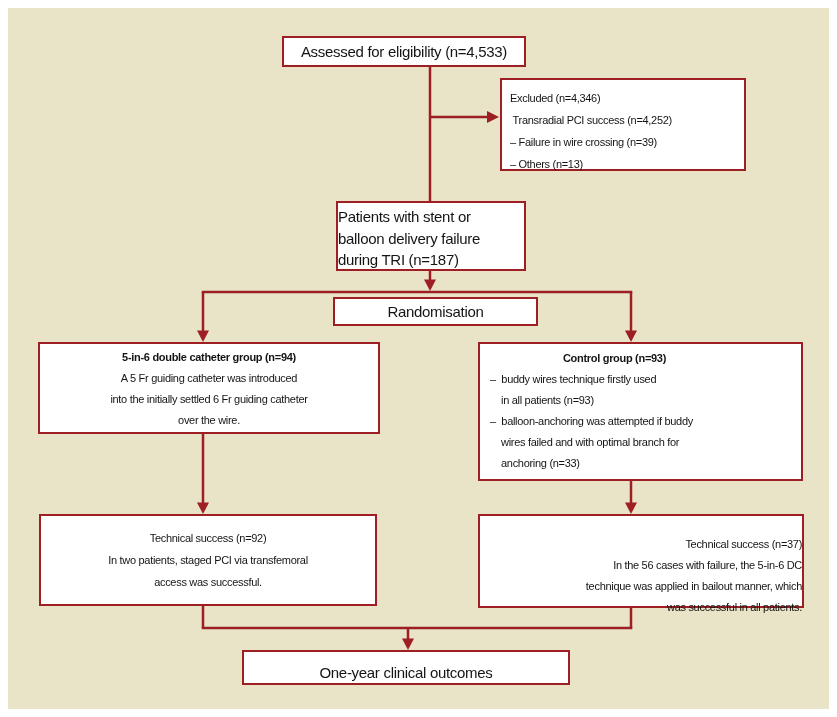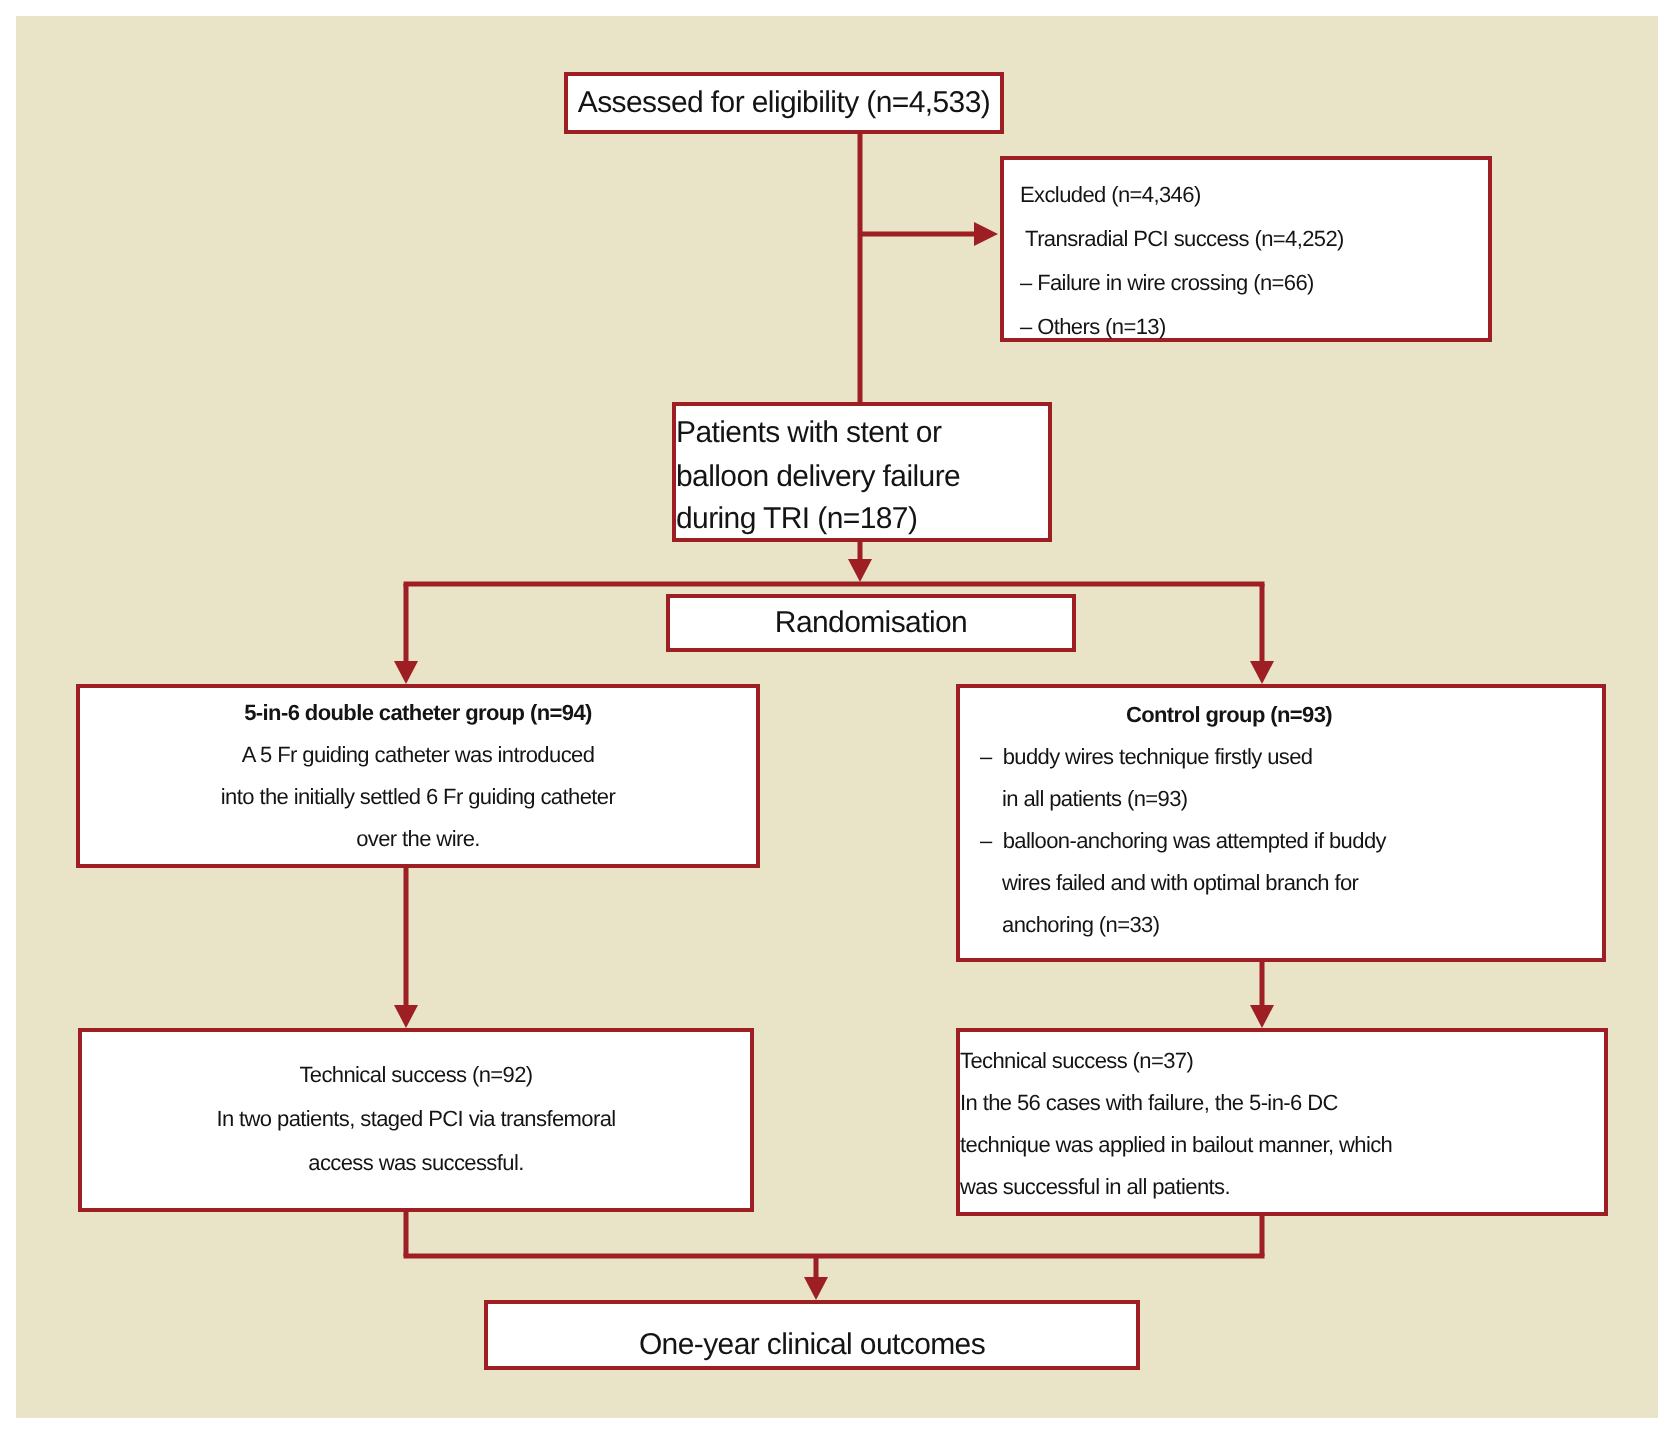--- a/index.html
+++ b/index.html
@@ -28,29 +28,29 @@
     position:absolute;
     background:var(--fill);
     border:2.5px solid var(--accent);
     box-sizing:border-box;
     font-size:11px;
     letter-spacing:-0.3px;
     line-height:21px;
   }
   .center-text{display:flex;align-items:center;justify-content:center;text-align:center;}
   .lines-left div{white-space:pre;}
-  .b-assessed{left:282px;top:36px;width:220px;height:31px;font-size:15px;}
+  .b-assessed{left:282px;top:36px;width:244px;height:31px;font-size:15px;}
   .b-excluded{left:500px;top:78px;width:246px;height:93px;padding:7px 4px 0 8px;line-height:22px;}
   .b-patients{left:336px;top:201px;width:190px;height:70px;padding-top:3px;text-align:left;line-height:21.5px;font-size:15px;}
   .b-random{left:333px;top:297px;width:205px;height:29px;font-size:15px;}
   .b-group-left{left:38px;top:342px;width:342px;height:92px;padding-top:3px;text-align:center;}
   .b-control{left:478px;top:342px;width:325px;height:139px;padding:4px 6px 0 10px;}
   .b-control .title{text-align:center;transform:translateX(-28px);}
   .b-tech-left{left:39px;top:514px;width:338px;height:92px;padding-top:11px;text-align:center;line-height:22px;}
-  .b-tech-right{left:478px;top:514px;width:326px;height:94px;padding-top:5px;text-align:left;}
+  .b-tech-right{left:478px;top:514px;width:326px;height:94px;padding-top:18px;text-align:right;}
   .b-outcomes{left:242px;top:650px;width:328px;height:35px;font-size:15px;align-items:flex-end;}
   .bold{font-weight:bold;}
 </style>
 </head>
 <body>
 
 <div class="panel"></div>
 
 <svg class="connectors" viewBox="0 0 837 717">
 
@@ -85,21 +85,21 @@
   <polygon points="408,650 402,638.5 414,638.5"></polygon>
 </svg>
 
 <div class="box b-assessed center-text">
   <span>Assessed for eligibility (n=4,533)</span>
 </div>
 
 <div class="box b-excluded lines-left">
   <div>Excluded (n=4,346)</div>
   <div> Transradial PCI success (n=4,252)</div>
-  <div>– Failure in wire crossing (n=66)</div>
+  <div>– Failure in wire crossing (n=39)</div>
   <div>– Others (n=13)</div>
 </div>
 
 <div class="box b-patients">
   <div>Patients with stent or</div>
   <div>balloon delivery failure</div>
   <div>during TRI (n=187)</div>
 </div>
 
 <div class="box b-random center-text">

